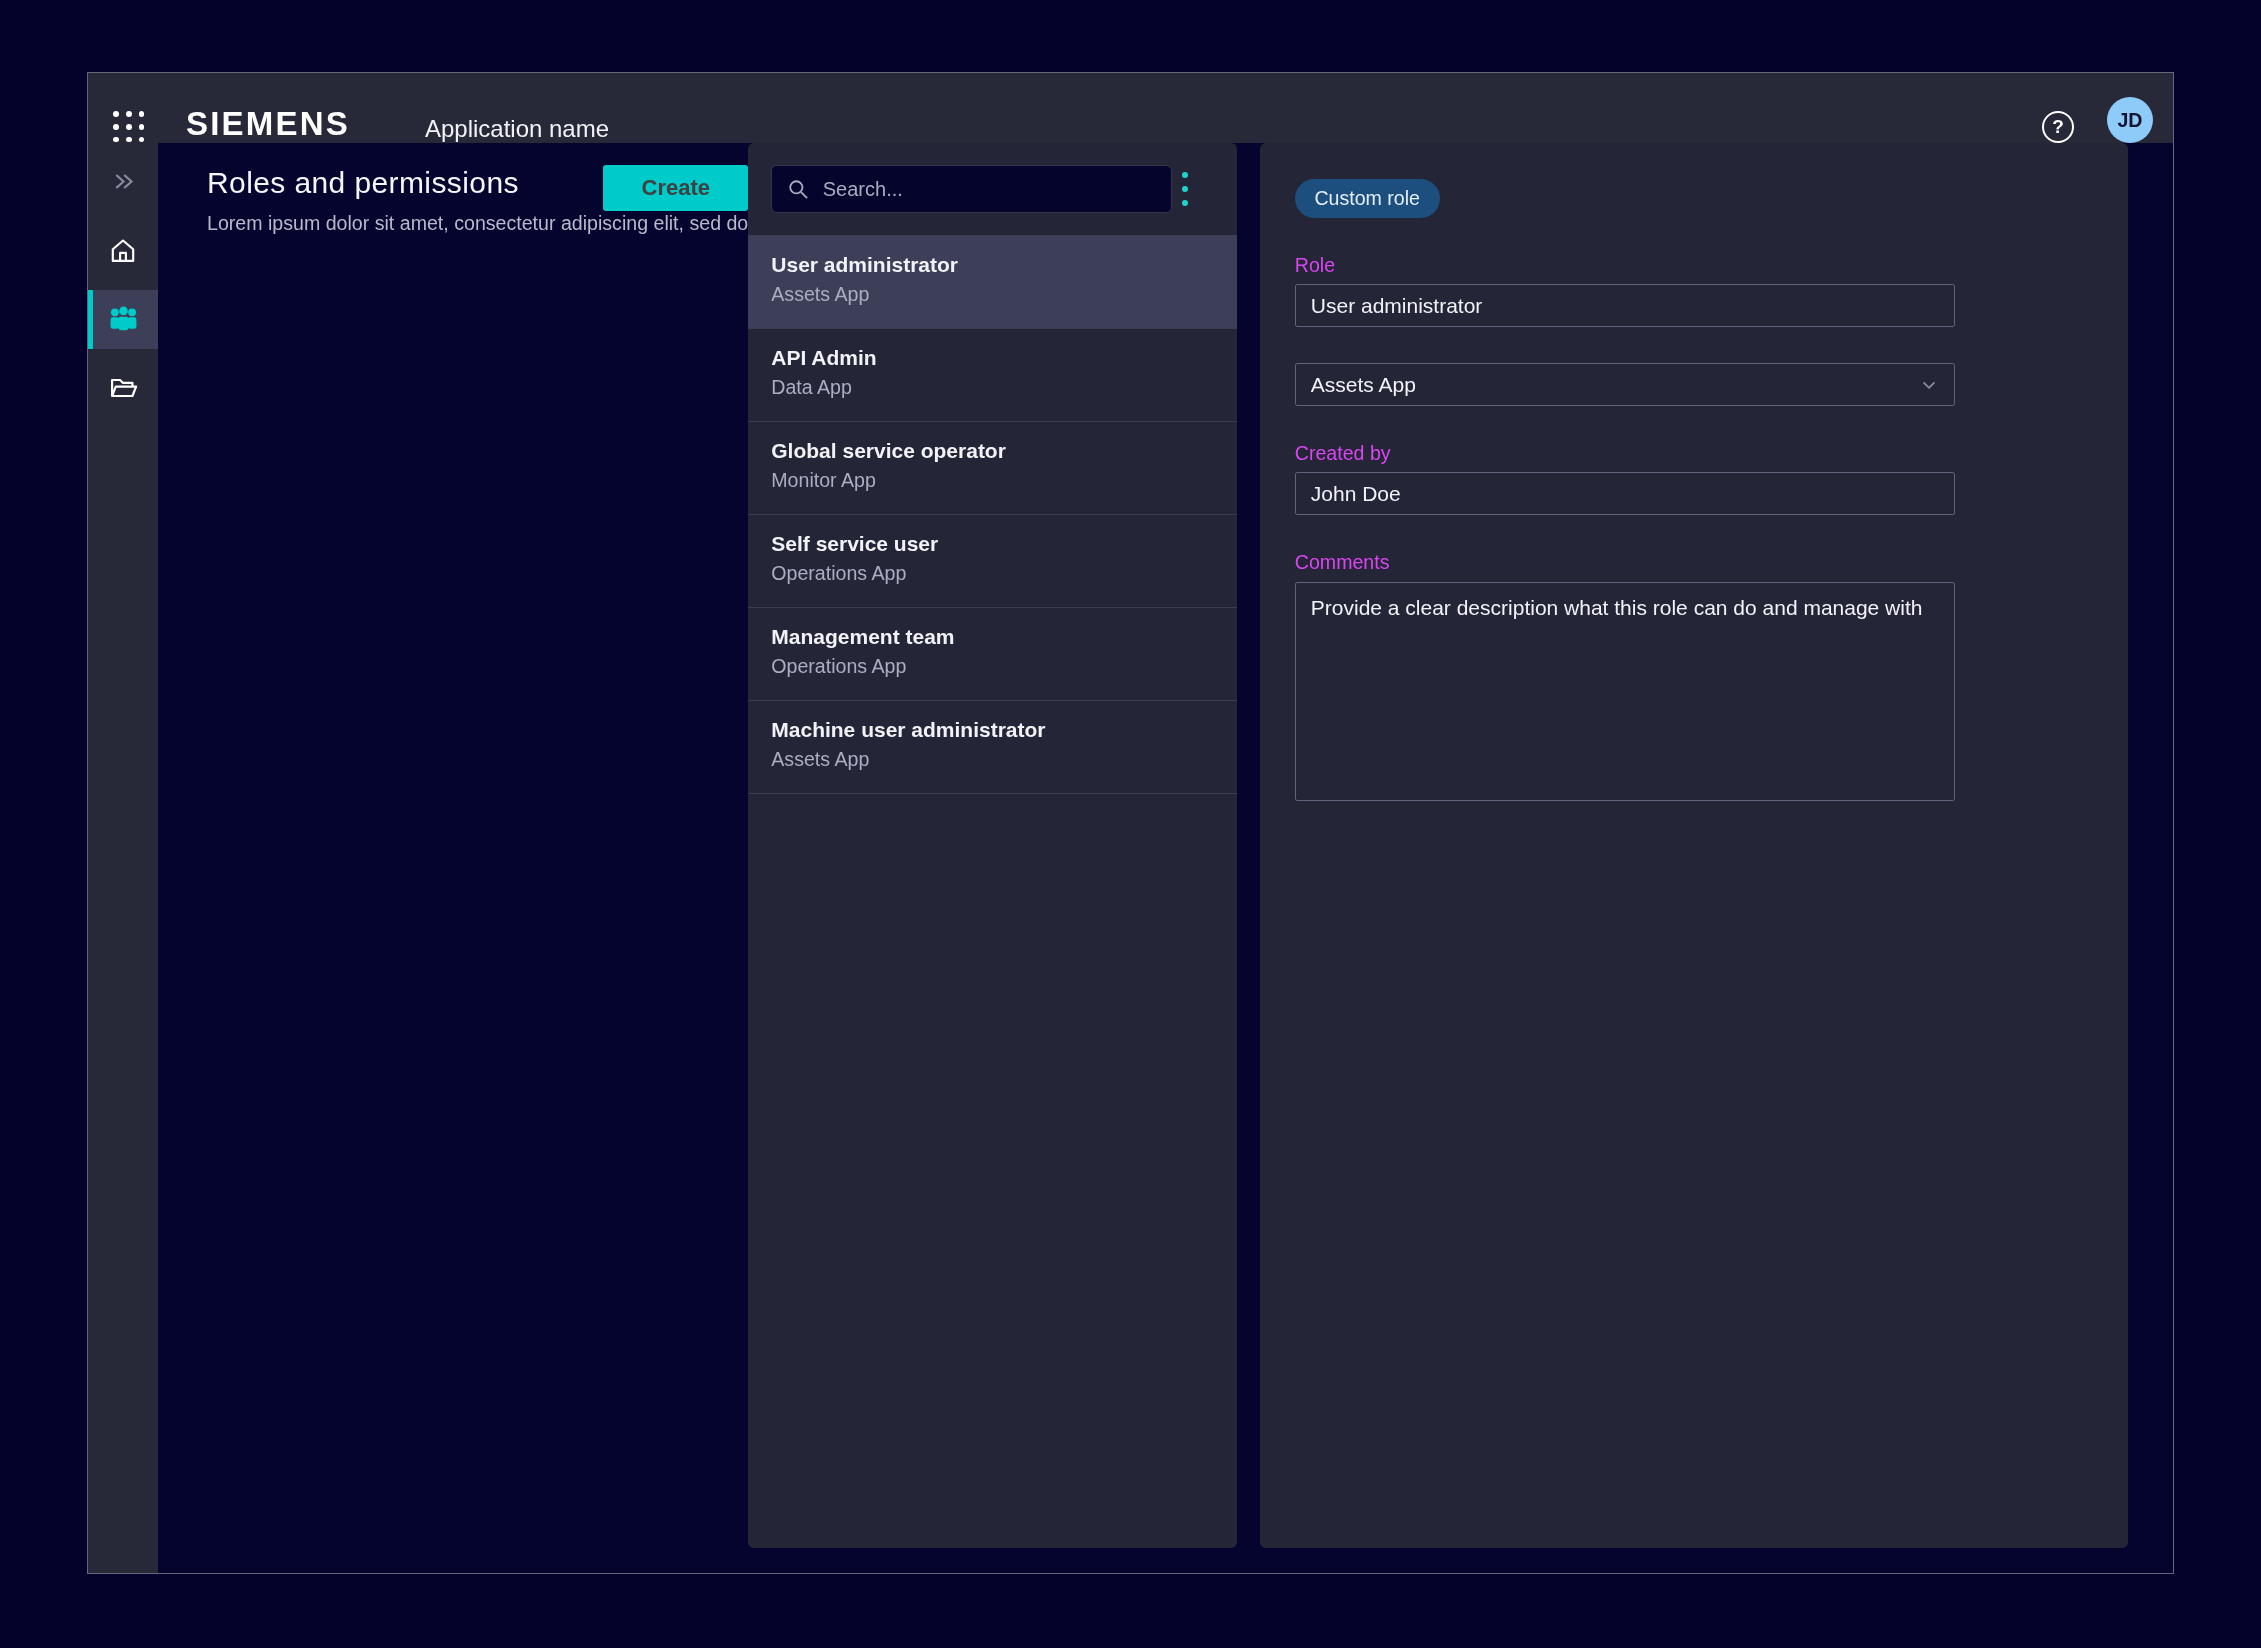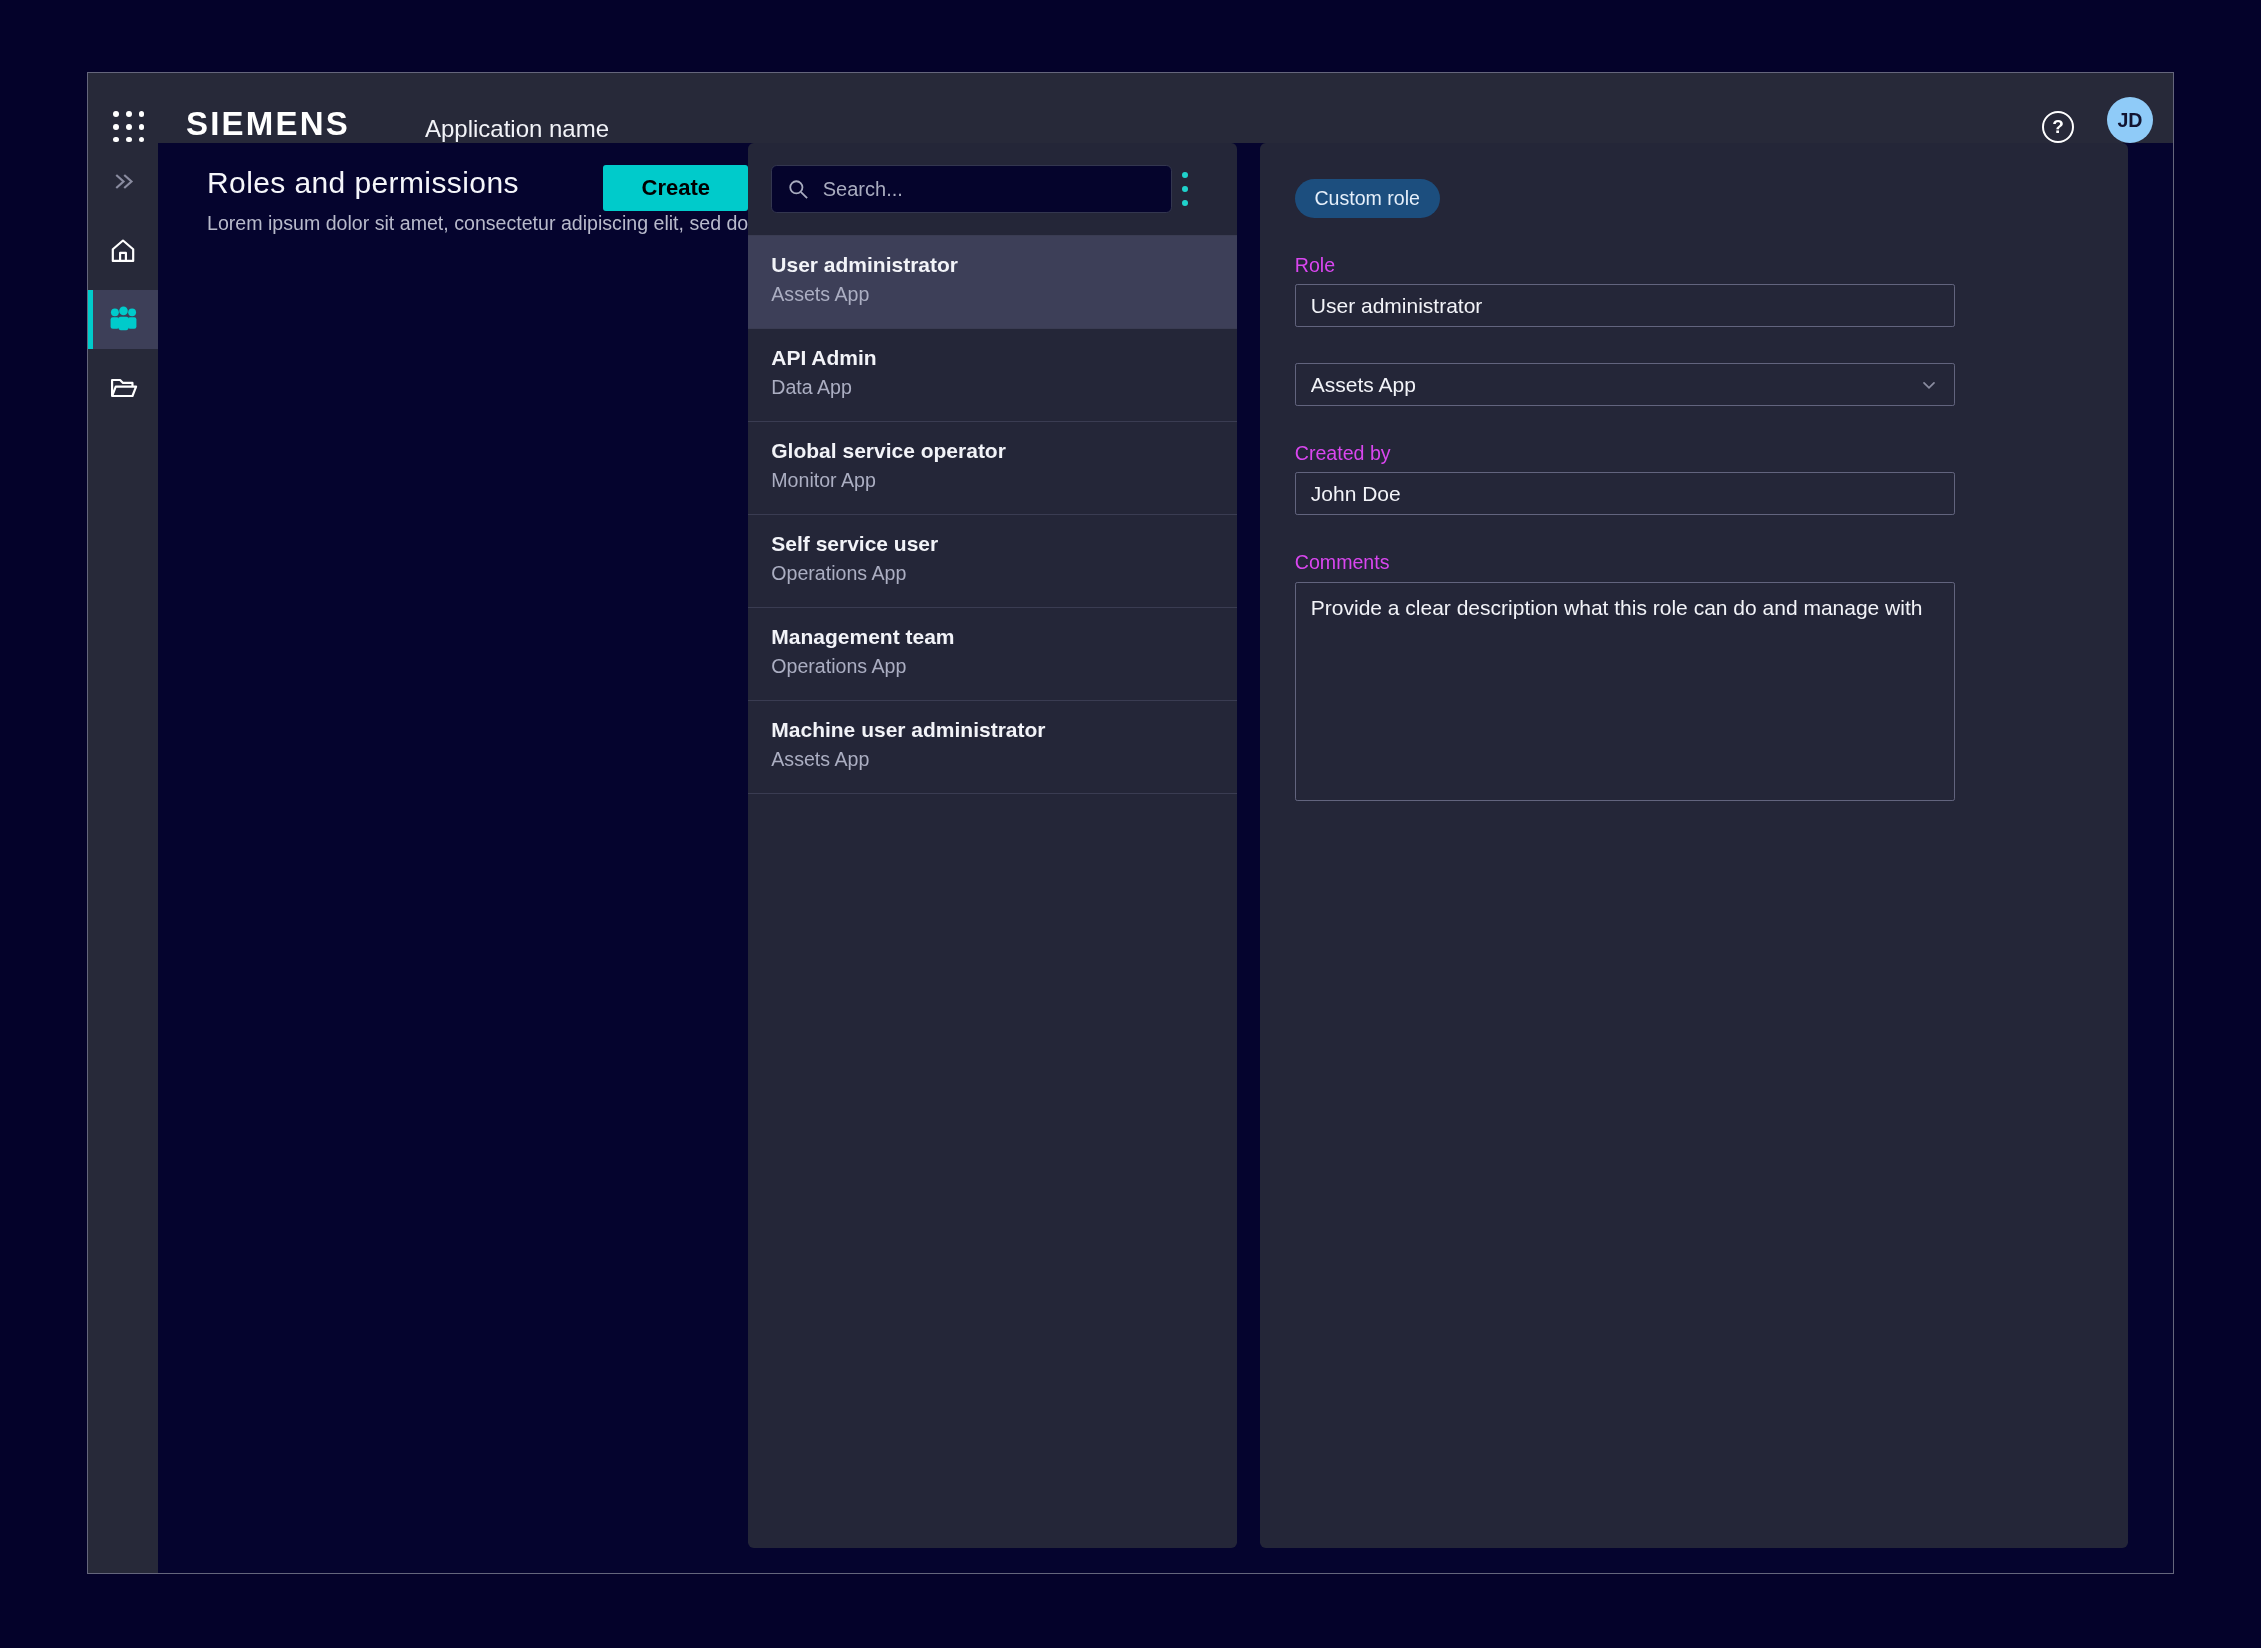--- a/index.html
+++ b/index.html
@@ -34,21 +34,21 @@
   .nav-item.active { background:#3D3F58; }
   .nav-item.active::before { content:''; position:absolute; left:0; top:0; bottom:0; width:5px; background:#00CBCB; }
   .nav-item svg { display:block; }
 
   .content { flex:1; background:#05042E; position:relative; padding:0 45px 0 49px; min-width:0;
              display:flex; flex-direction:row; }
   .page-head { padding-top:23px; flex:0 0 auto; position:relative; height:130px; }
   .page-title { font-size:30px; font-weight:400; color:#F5F6FA; letter-spacing:0.4px; }
   .page-sub { font-size:19.6px; color:#B8BACB; margin-top:12px;text-align:center; }
   .create-btn { position:absolute; right:0; top:22px; width:145px; height:46px; background:#00CBCB;
-                border:none; border-radius:2.9px; color:#000000; font-size:22px; font-weight:700;
+                border:none; border-radius:2.9px; color:#404040; font-size:22px; font-weight:700;
                 font-family:inherit; cursor:pointer; }
 
   .panels { flex:1; display:flex; gap:22.5px; padding-bottom:25px; min-height:0; }
 
   
   .list-panel { width:489px; flex:0 0 auto; background:#242638; border-radius:5.8px; display:flex;
                 flex-direction:column; overflow:hidden; }
   .search-row { height:93px; display:flex; align-items:center; padding:0 39px 0 23px;
                 border-bottom:1.4px solid #3A3C52; justify-content:space-between; flex:0 0 auto; }
   .search-box { width:484px; height:48px; background:#05042C; border:1.4px solid #33364F; border-radius:5.8px;

